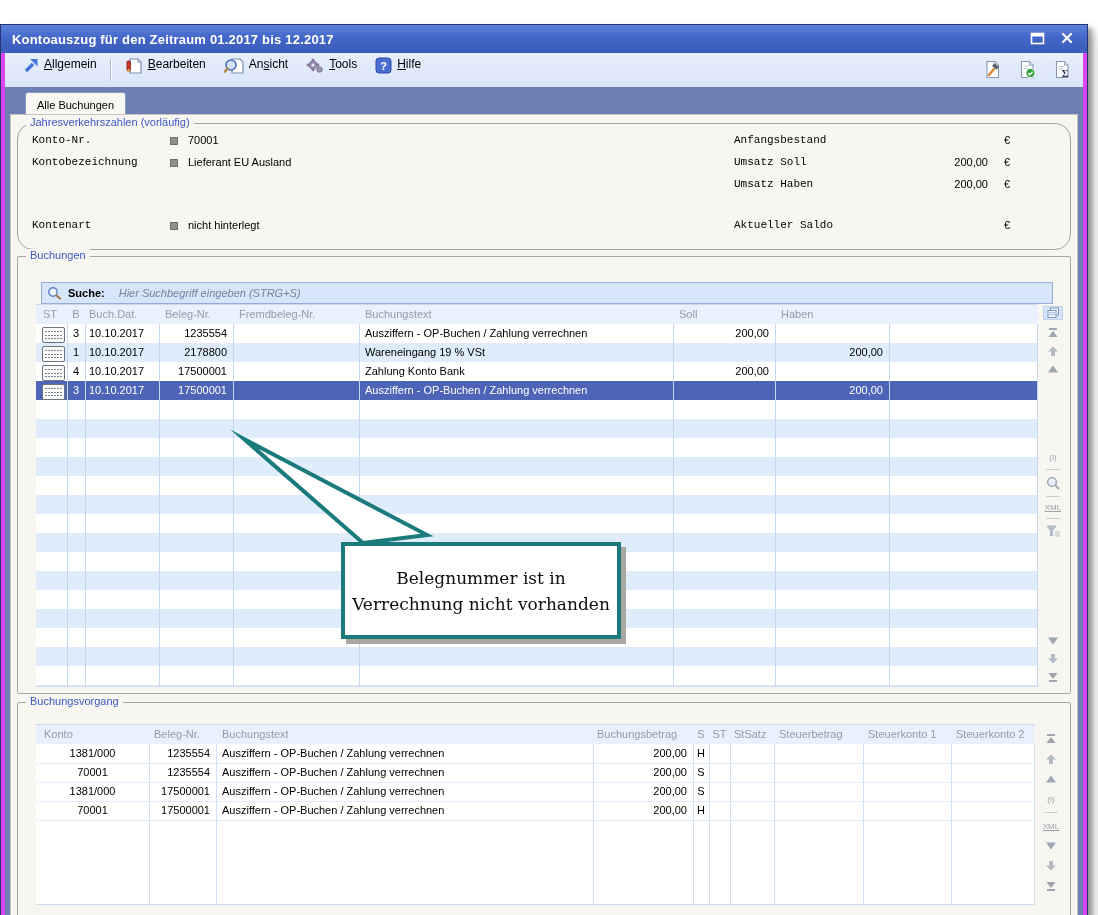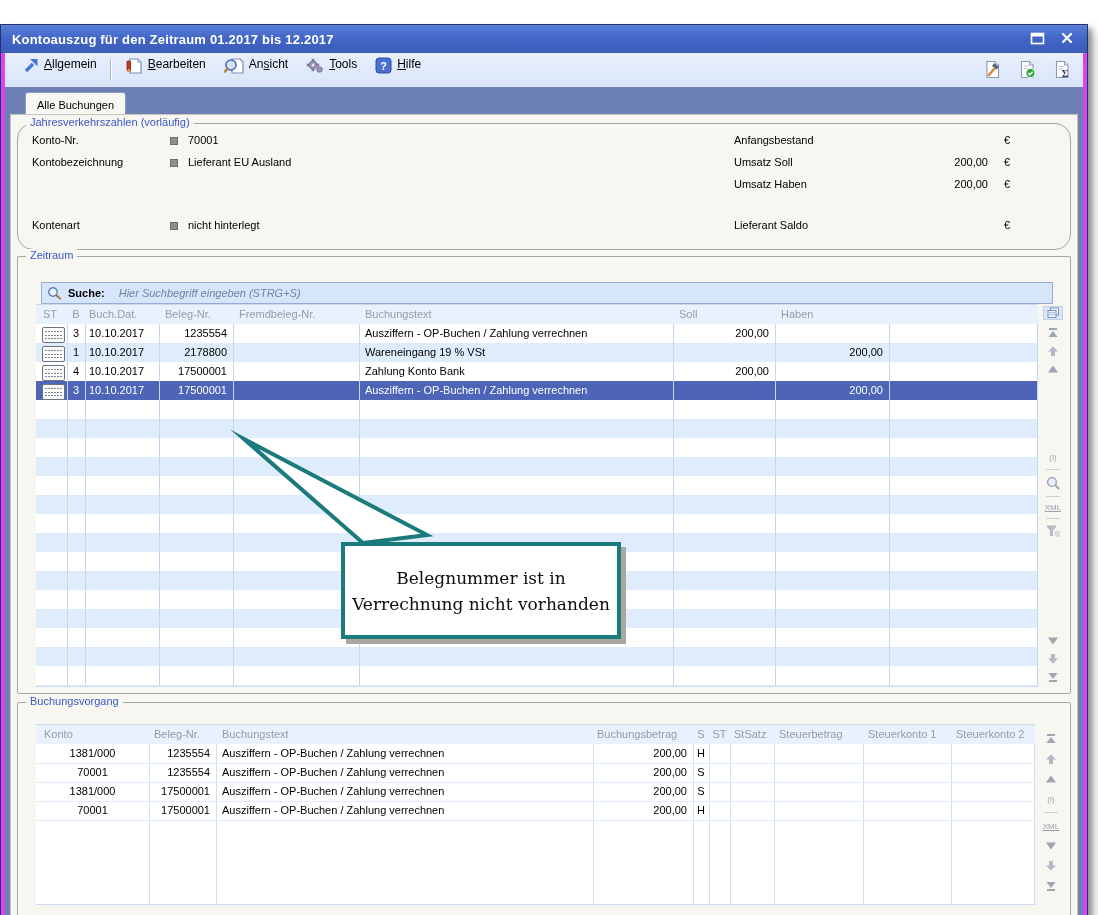--- a/index.html
+++ b/index.html
@@ -29,21 +29,21 @@
   .tab{position:absolute;left:20px;top:5px;height:23px;padding:0 11px;background:#f8f7f2;
        border:1px solid #8a9ac4;border-bottom:none;border-radius:3px 3px 0 0;
        display:flex;align-items:center;font-size:11px;}
   .panel{position:absolute;left:5px;right:5px;top:27px;bottom:5px;background:#f7f6f1;
          border:1px solid #c6c6be;}
   
   .groupbox{position:absolute;border:1px solid #a6a6a0;border-radius:2px;}
   .gb-legend{position:absolute;top:-8px;left:8px;background:#f7f6f1;padding:0 4px;
              color:#3c58c4;font-size:11px;white-space:nowrap;}
   
-  .fld-label{position:absolute;font-size:11px;color:#000;white-space:nowrap;}
+  .fld-label{position:absolute;font-size:11px;color:#000;white-space:nowrap;font-family:Liberation Mono, monospace;}
   .fld-bullet{position:absolute;width:6px;height:6px;background:#90908a;border:1px solid #6e6e68;}
   .fld-value{position:absolute;font-size:11px;color:#000;white-space:nowrap;}
   .fld-amount{position:absolute;width:190px;text-align:right;font-size:11px;}
   .fld-cur{position:absolute;font-size:11px;}
   
   .searchbar{position:absolute;background:#d7e5fa;border:1px solid #96abd6;display:flex;align-items:center;}
   .search-label{font-weight:bold;margin-left:6px;font-size:11px;}
   .search-ph{font-style:italic;color:#7482a0;margin-left:14px;font-size:11px;}
   
   .grid{position:absolute;border-top:1px solid #cdd9ee;border-bottom:1px solid #cdd9ee;}
@@ -204,27 +204,27 @@
         <div class="fld-cur" style="left:986px;top:10px;">€</div>
 
         <div class="fld-label" style="left:716px;top:32px;">Umsatz Soll</div>
         <div class="fld-amount" style="left:780px;top:32px;">200,00</div>
         <div class="fld-cur" style="left:986px;top:32px;">€</div>
 
         <div class="fld-label" style="left:716px;top:54px;">Umsatz Haben</div>
         <div class="fld-amount" style="left:780px;top:54px;">200,00</div>
         <div class="fld-cur" style="left:986px;top:54px;">€</div>
 
-        <div class="fld-label" style="left:716px;top:95px;">Lieferant Saldo</div>
+        <div class="fld-label" style="left:716px;top:95px;">Aktueller Saldo</div>
         <div class="fld-amount" style="left:780px;top:95px;"></div>
         <div class="fld-cur" style="left:986px;top:95px;">€</div>
       </div>
 
       <div class="groupbox" style="left:6px;top:141px;width:1052px;height:436px;">
-        <div class="gb-legend">Zeitraum</div>
+        <div class="gb-legend">Buchungen</div>
 
         <div class="searchbar" style="left:23px;top:25px;width:1010px;height:20px;align-items:center;">
           <svg width="15" height="14" viewBox="0 0 15 14" style="margin-left:5px">
             <circle cx="6" cy="6" r="4.2" fill="#eef4fd" stroke="#5b7fc4" stroke-width="1.4"></circle>
             <path d="M9.2 9.2 L13 12.6" stroke="#9a7a4a" stroke-width="2" stroke-linecap="round"></path>
           </svg>
           <span class="search-label">Suche:</span>
           <span class="search-ph">Hier Suchbegriff eingeben (STRG+S)</span>
         </div>
 

